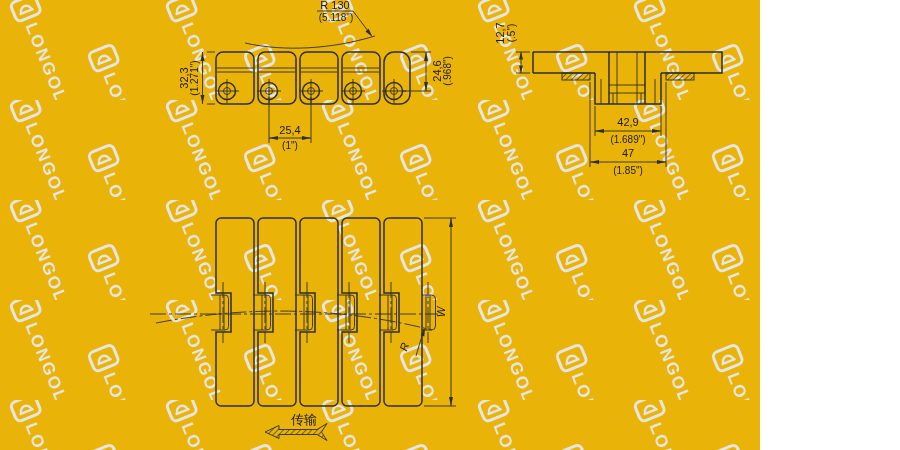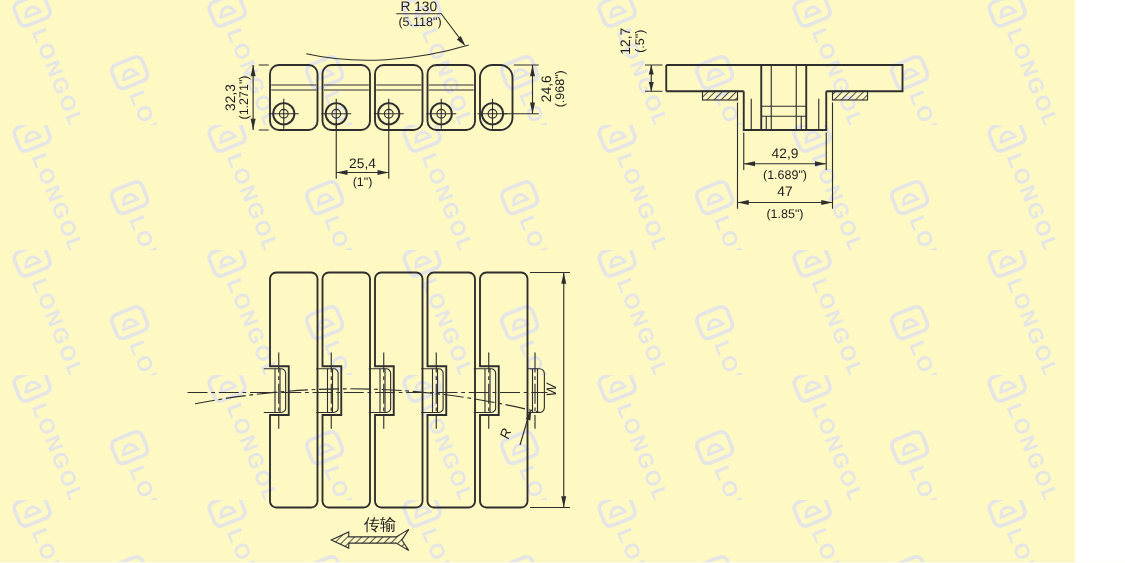--- a/index.html
+++ b/index.html
@@ -1,16 +1,16 @@
 <!DOCTYPE html>
 <html><head>
 <meta charset="utf-8">
 <style>
   html,body{margin:0;padding:0;background:#ffffff;}
-  .stage{position:relative;width:860px;height:450px;overflow:hidden;background:#fef9c3;}
+  .stage{position:relative;width:760px;height:450px;overflow:hidden;background:#eab308;}
   svg text{font-family:"Liberation Sans","DejaVu Sans",sans-serif;fill:#1c1c1c;}
   text.mm{font-size:11px;}
   text.in{font-size:10px;}
   text.axis{font-size:11px;font-style:italic;}
   text.cjk{font-size:13px;}
   .outline{fill:none;stroke:#2e2e2e;stroke-width:1.5;}
   .thin{fill:none;stroke:#2e2e2e;stroke-width:0.9;}
   .dim{fill:none;stroke:#2e2e2e;stroke-width:0.9;}
   .cl{fill:none;stroke:#2e2e2e;stroke-width:0.9;stroke-dasharray:16 3 3 3;}
   .arrow{fill:#2e2e2e;stroke:none;}

